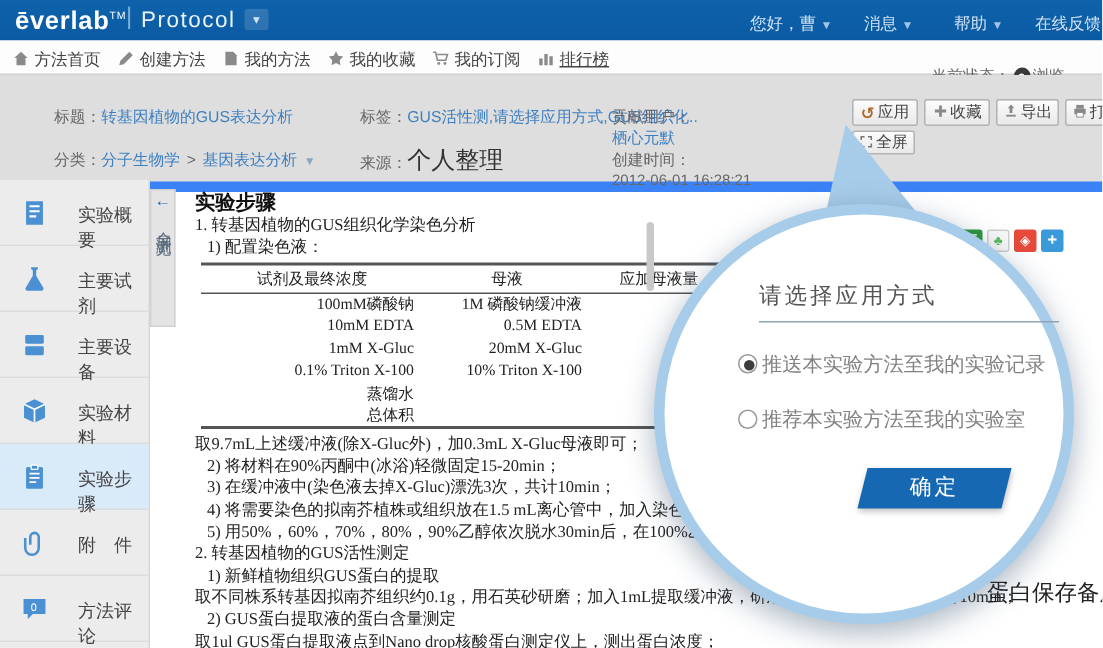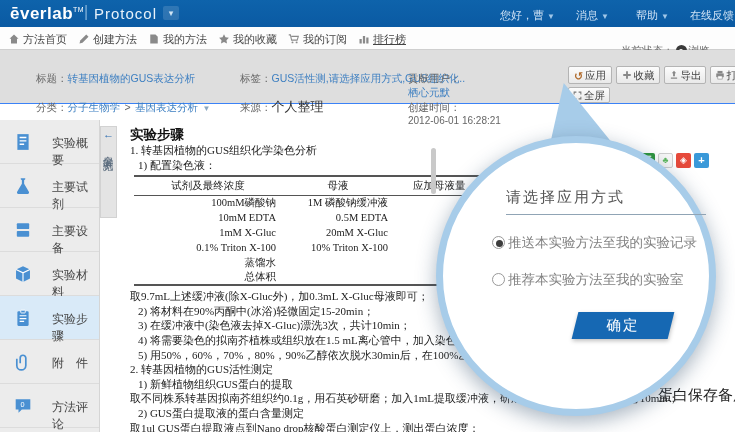--- a/index.html
+++ b/index.html
@@ -31,24 +31,24 @@
     font-size:10px;color:#555;line-height:14px;padding-left:4px;}
   .filter-sel .arrow{position:absolute;right:0;top:0;width:13px;height:14px;background:#ececec;border-left:1px solid #c5c5c5;
     text-align:center;font-size:8px;color:#666;line-height:14px;}
 
   
   .statusline{position:absolute;left:621px;top:44px;font-size:10.5px;color:#777;}
   .eye{display:inline-block;width:11px;height:11px;border-radius:50%;background:#3a3a3a;vertical-align:-2px;margin:0 2px;position:relative;}
   .eye:after{content:"";position:absolute;left:3.5px;top:3.5px;width:4px;height:4px;border-radius:50%;background:#fff;}
 
   
-  .infobar{position:absolute;left:0;top:50px;width:735px;height:54px;background:#dedede;border-bottom:1px solid #3b82f6;}
+  .infobar{position:absolute;left:0;top:50px;width:735px;height:78px;background:#dedede;border-bottom:7px solid #3b82f6;}
   .lbl{font-size:10.5px;color:#666;}
   .lnk{font-size:10.5px;color:#3d7fc1;cursor:pointer;}
-  .plain{font-size:13px;color:#333;}
+  .plain{font-size:16px;color:#333;}
   .cell{position:absolute;white-space:nowrap;}
   .act-btn{position:absolute;height:18px;border:1px solid #b4b4b4;border-radius:2px;
     background:linear-gradient(#fcfcfc,#e9e9e9);font-size:10.5px;color:#444;text-align:center;line-height:16px;cursor:default;}
   .act-btn svg,.act-btn .gly{vertical-align:-1px;margin-right:2px;}
   .gly{font-size:11px;color:#b06a2a;font-weight:bold;}
   .share{position:absolute;top:103px;width:15px;height:15px;border-radius:2px;text-align:center;
     font-size:9px;font-weight:bold;line-height:15px;color:#fff;cursor:pointer;}
 
   
   .sidebar{position:absolute;left:0;top:120px;width:100px;height:312px;background:#ececec;border-right:1px solid #d5d5d5;}

